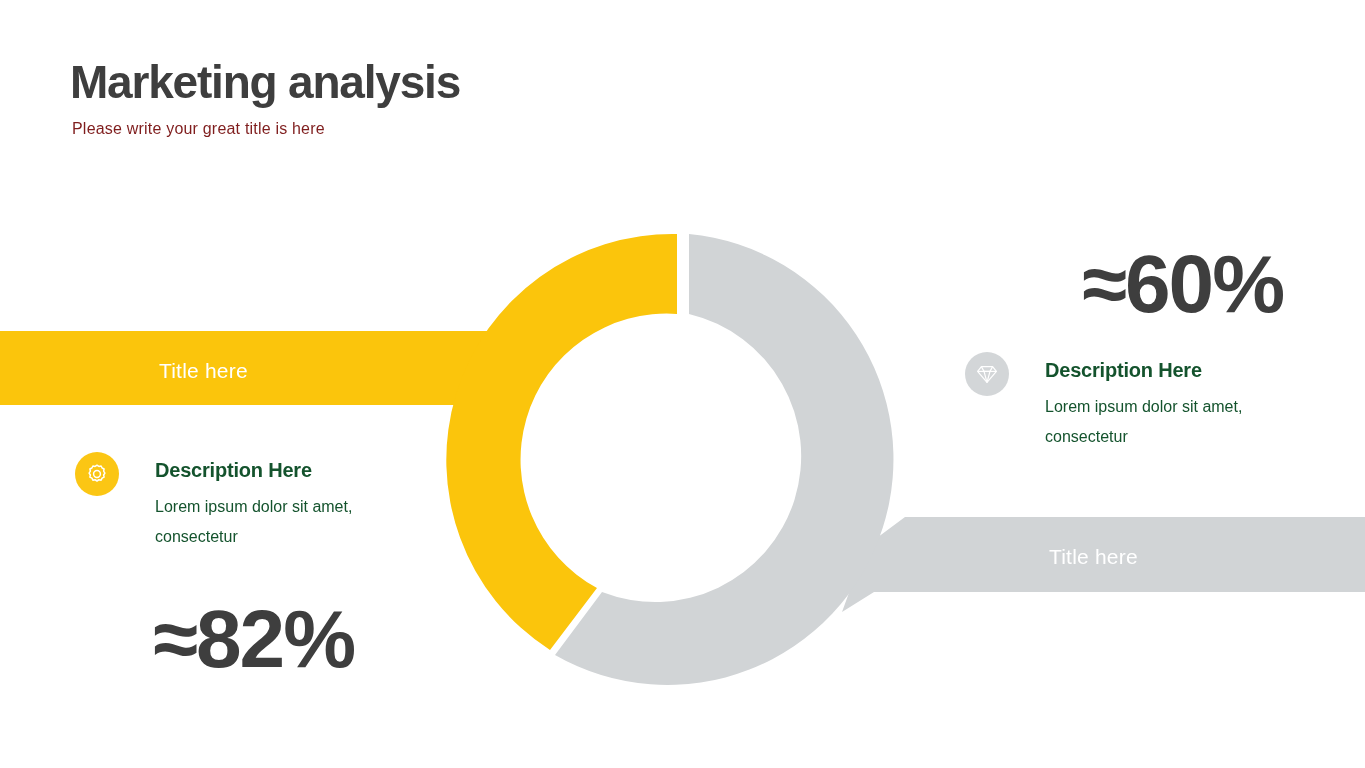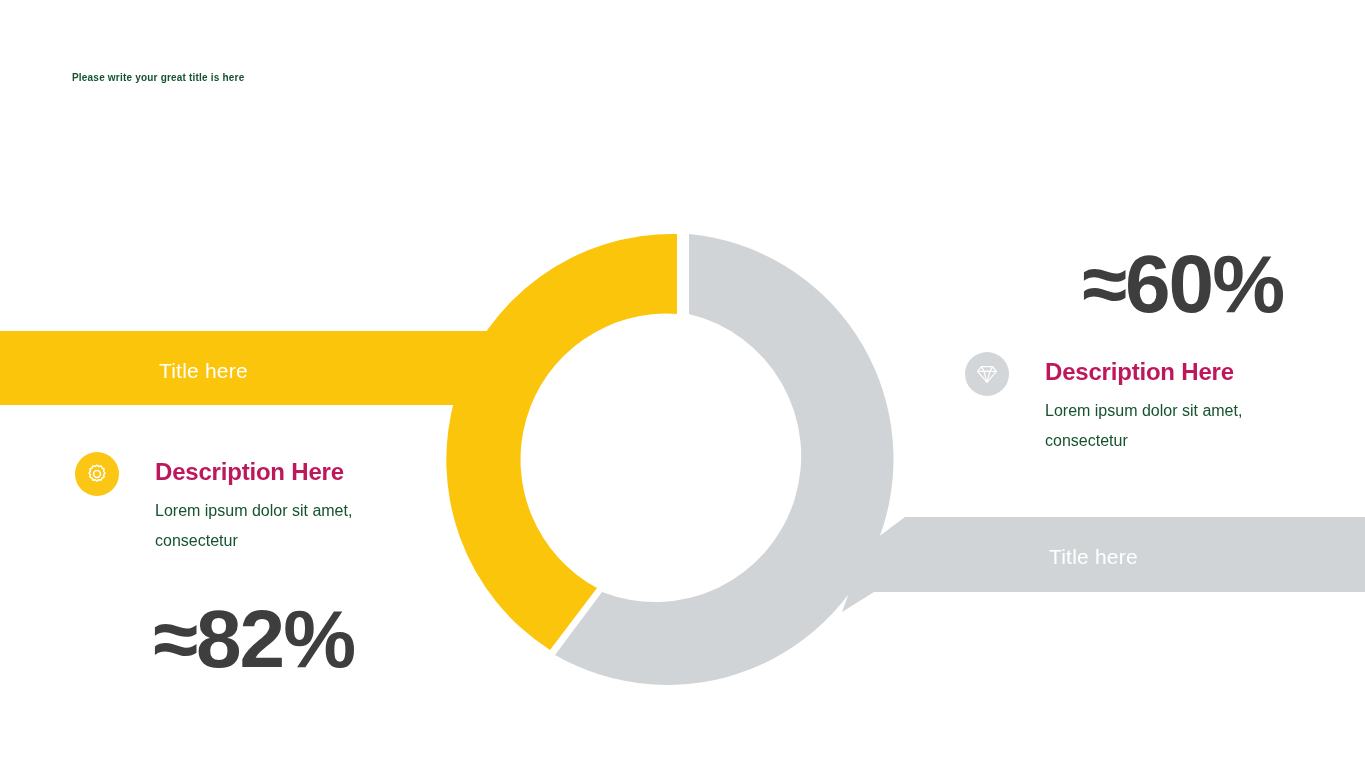--- a/index.html
+++ b/index.html
@@ -26,25 +26,25 @@
   #page-title {
     font-size: 46px;
     font-weight: bold;
     color: #3e3e3e;
     letter-spacing: -1.2px;
     line-height: 1.05;
     margin: 0;
     font-family: "Liberation Sans", sans-serif;
   }
   #page-subtitle {
-    font-size: 10px;
-    color: #14532d;
+    font-size: 16px;
+    color: #7f1d1d;
     margin: 14px 0 0 2px;
     letter-spacing: 0.2px;
-    font-weight: bold;
+    font-weight: normal;
   }
 
   
   #stage {
     position: absolute;
     left: 0;
     top: 0;
     width: 1365px;
     height: 768px;
   }
@@ -92,40 +92,41 @@
     display: flex;
     align-items: center;
     justify-content: center;
   }
   .icon-badge.yellow { background: #fbc614; }
   .icon-badge.grey   { background: #d3d6d8; }
   .icon-badge svg { display: block; }
 
   .info-text { margin-left: 80px; }
   .info-heading {
-    font-size: 24px;
+    font-size: 20px;
     font-weight: bold;
-    color: #be185d;
+    color: #14532d;
     line-height: 1;
     margin: 8px 0 0 0;
     letter-spacing: -0.2px;
   }
   .info-body {
     font-size: 16px;
     color: #14532d;
     line-height: 1.85;
     margin: 12px 0 0 0;
     font-weight: normal;
     width: 260px;
   }
 </style>
 </head>
 <body>
 
 <div id="header">
+  <h1 id="page-title">Marketing analysis</h1>
   <div id="page-subtitle">Please write your great title is here</div>
 </div>
 
 <div id="stage">
   <svg width="1365" height="768" viewBox="0 0 1365 768">
 
     <g>
 
       <path fill="#d1d4d6" d="M 905 517 L 1365 517 L 1365 592 L 874 592 L 842 612 L 866 546 Z"></path>
 

